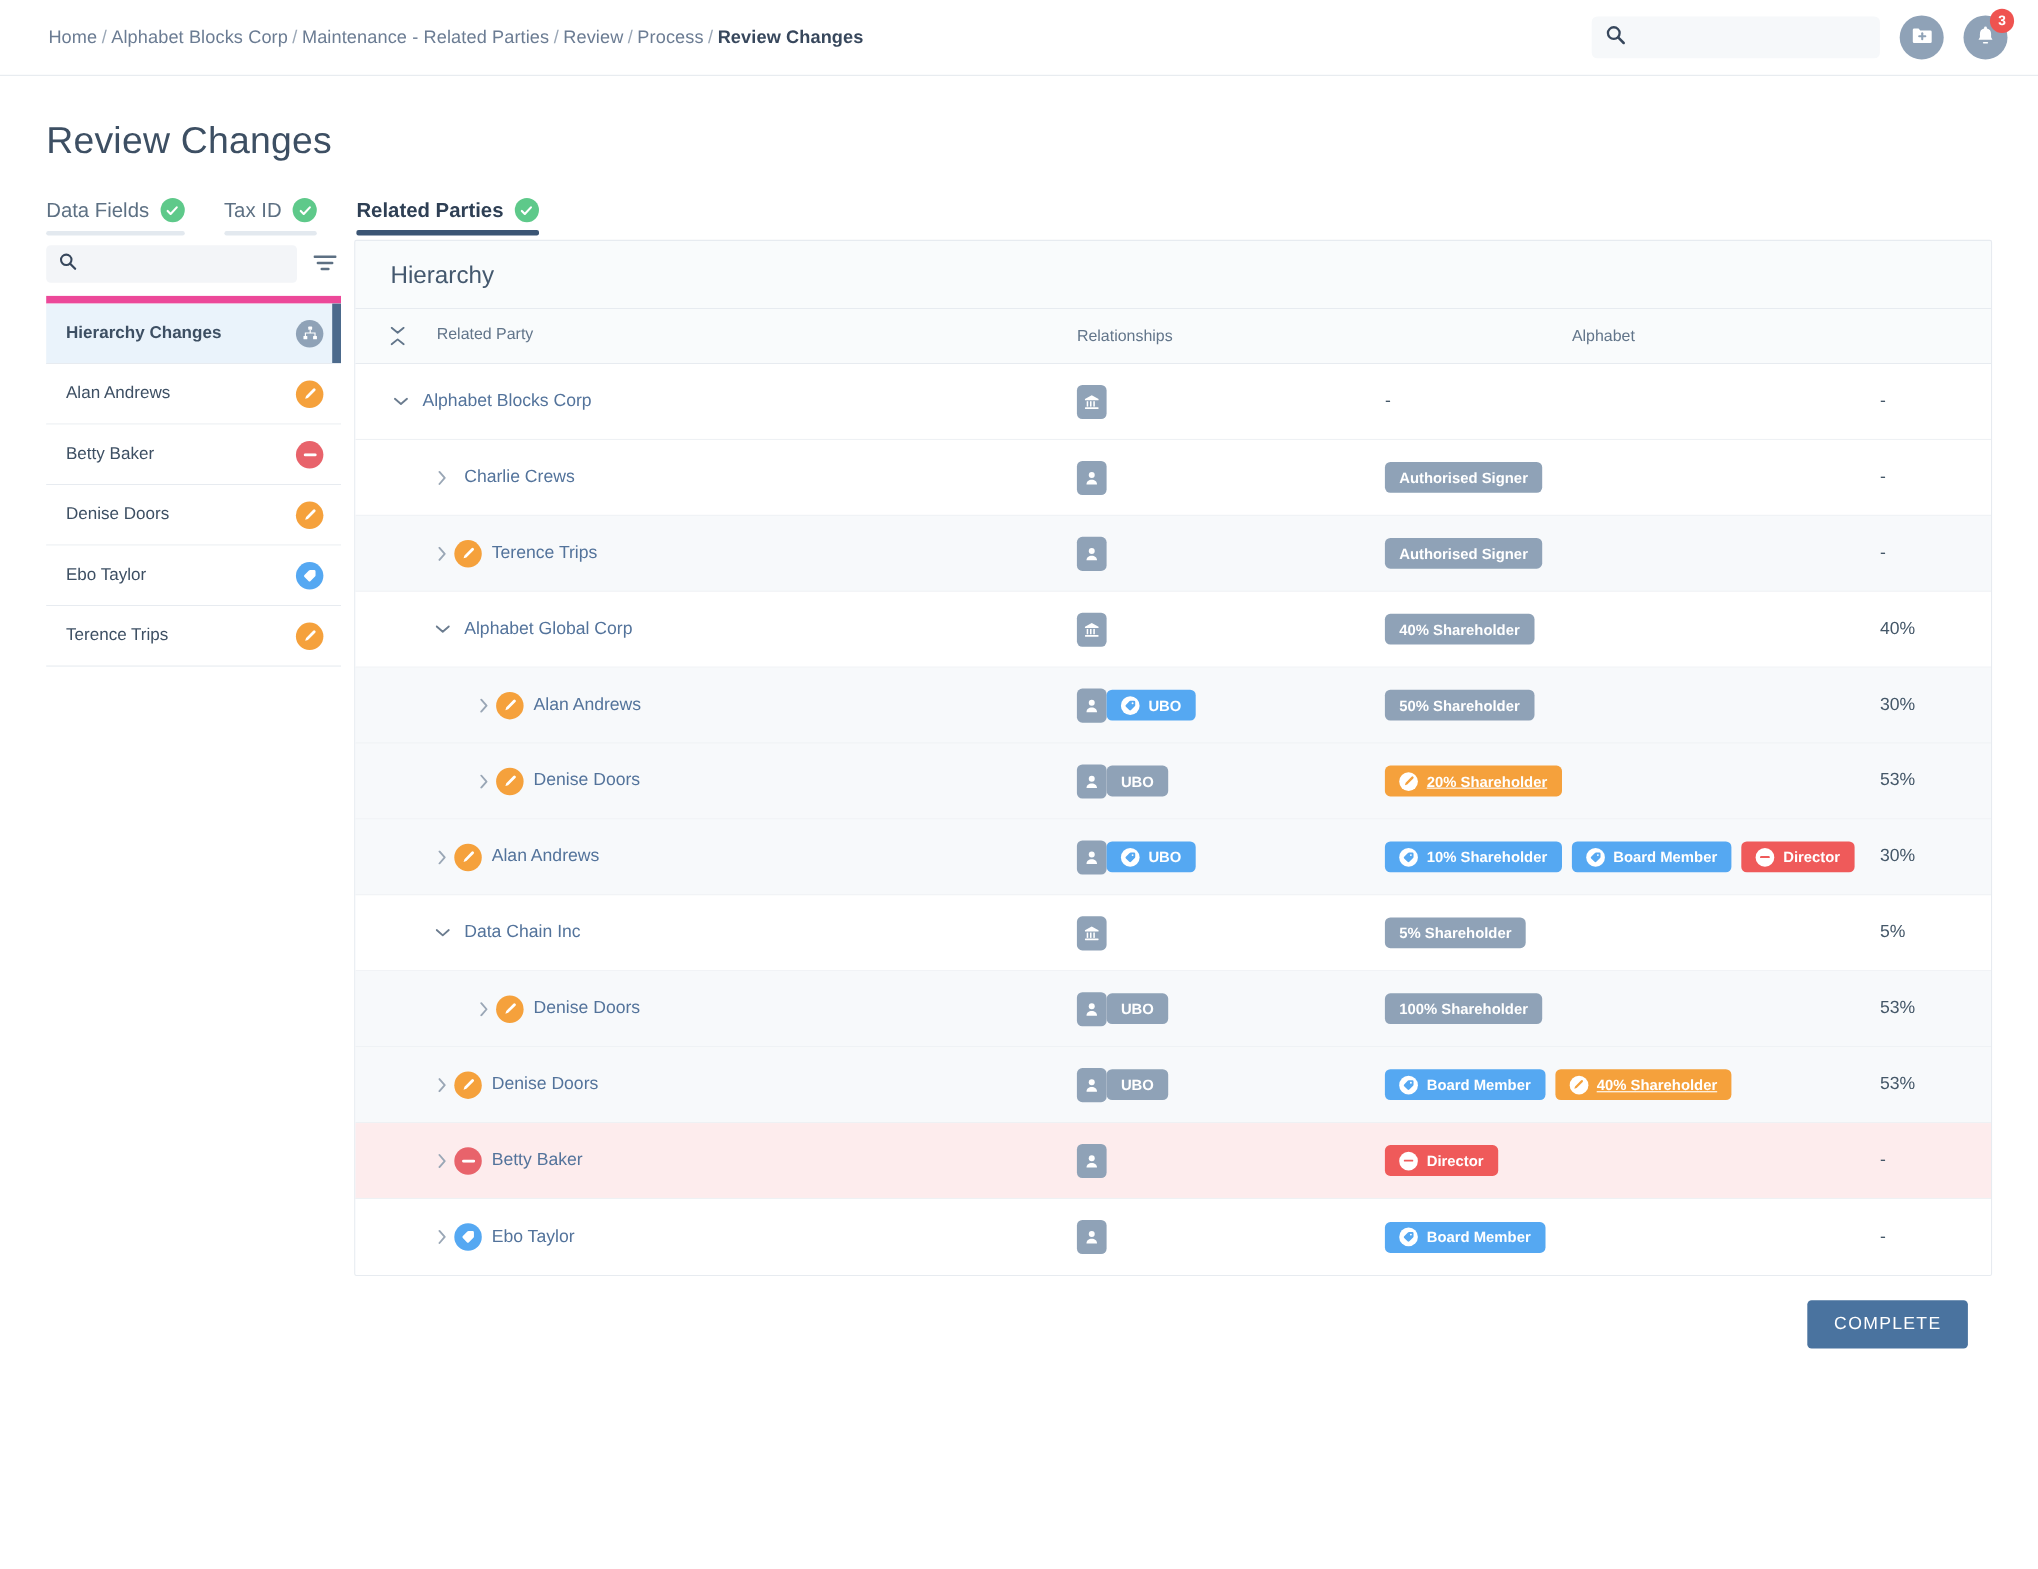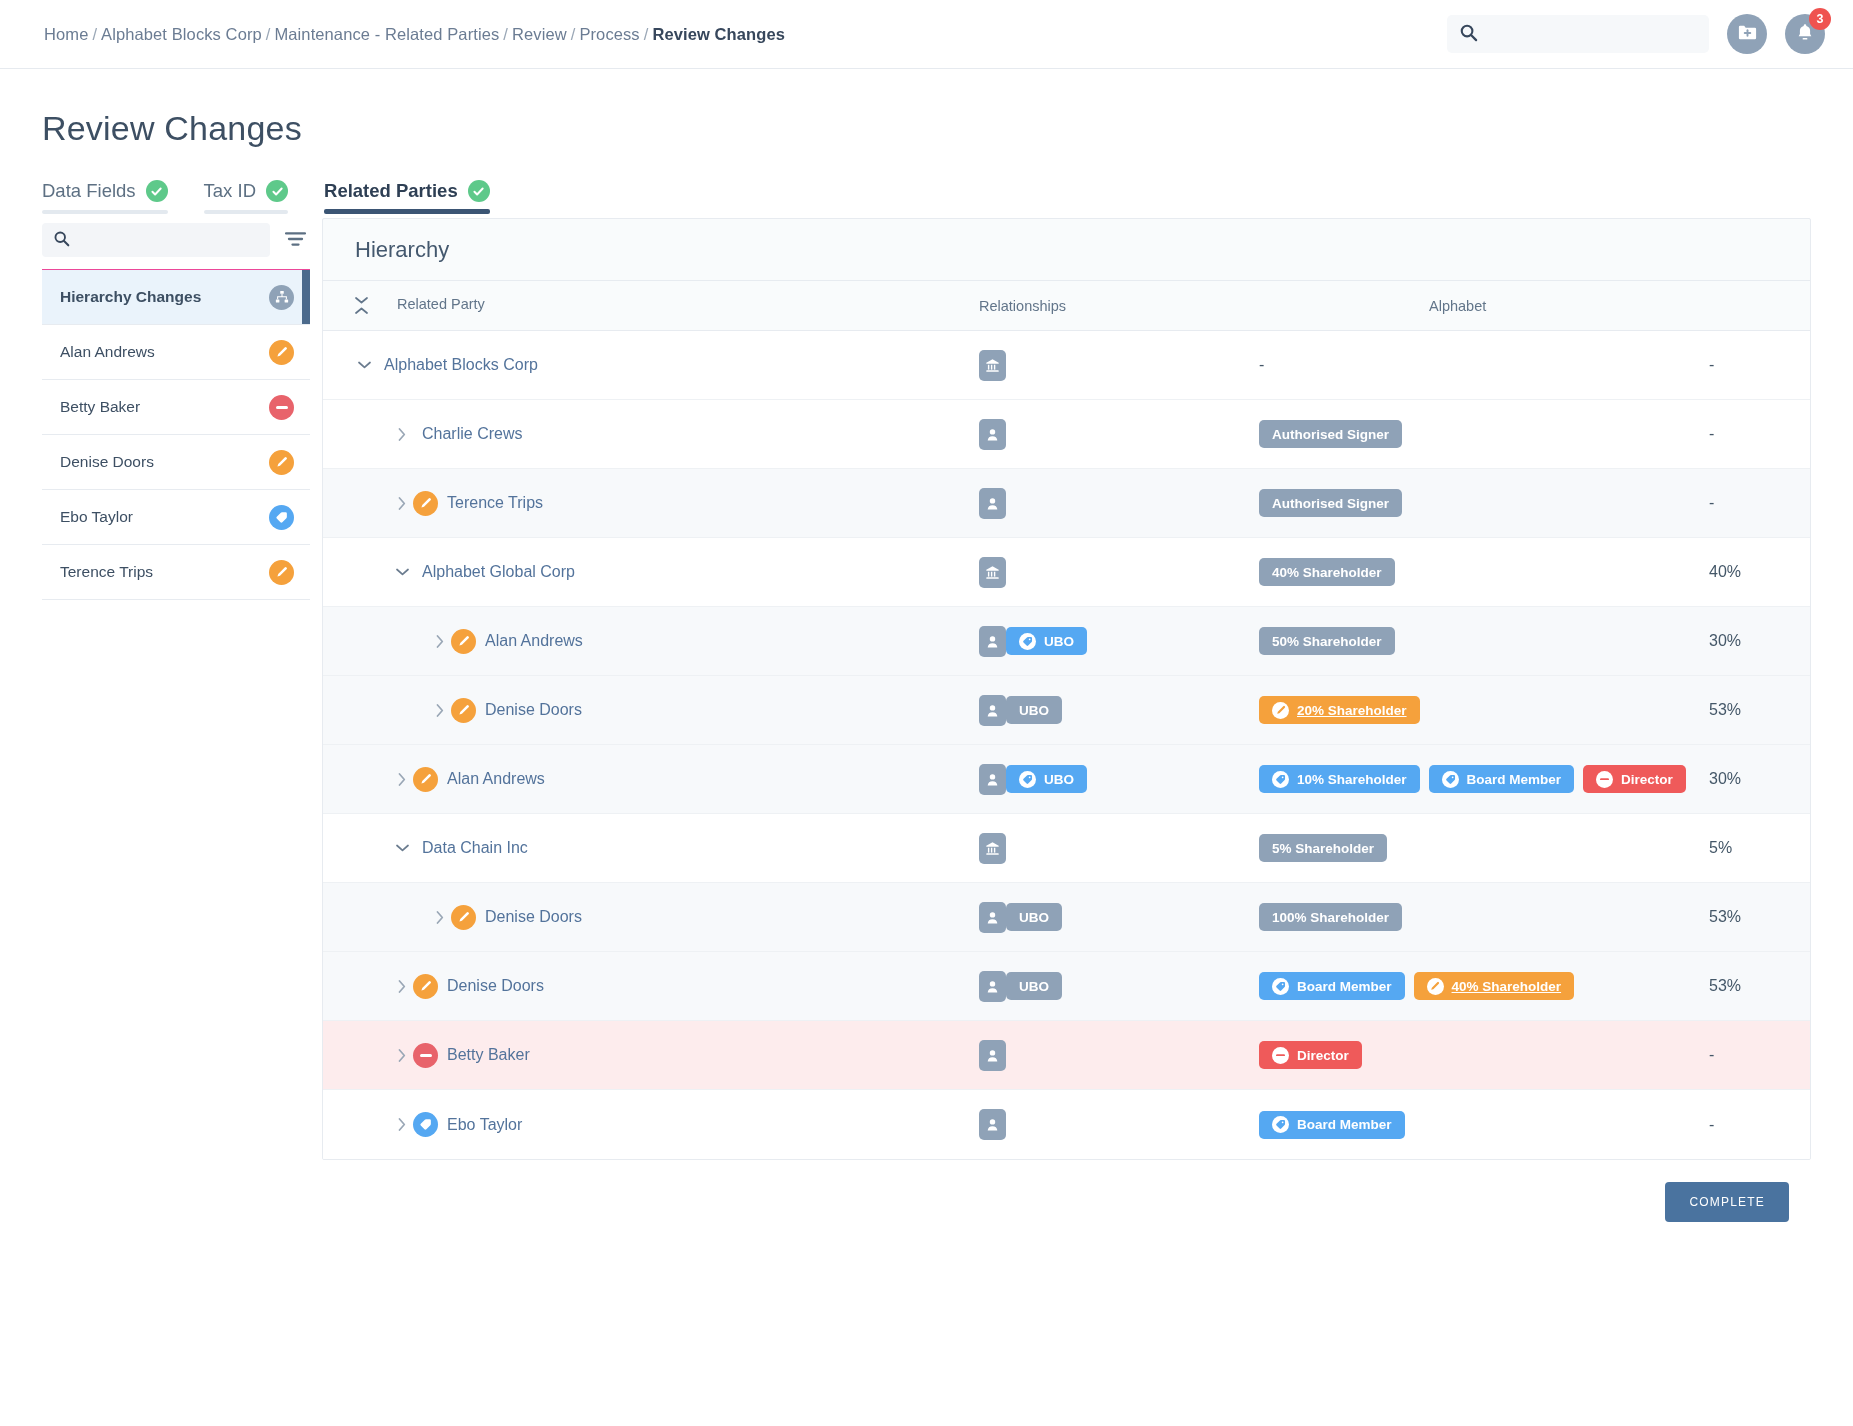--- a/index.html
+++ b/index.html
@@ -119,21 +119,21 @@
   .side-search input {
     border: none; outline: none; background: transparent;
     font-size: 14px; width: 100%; margin-left: 8px;
     color: #3d4f63; font-family: "Liberation Sans", sans-serif;
   }
   .filter-btn {
     width: 30px; height: 30px; display: flex;
     align-items: center; justify-content: center;
     cursor: pointer; background: none; border: none;
   }
-  .side-list { border-top: 1px solid #ec4899; }
+  .side-list { border-top: 7px solid #ec4899; }
   .side-item {
     height: 55px; display: flex; align-items: center;
     padding: 0 16px 0 18px;
     border-bottom: 1px solid #e7ebf0;
     cursor: pointer; position: relative;
     background: #fff;
   }
   .side-item.active { background: #eaf3fb; }
   .side-item.active::after {
     content: ""; position: absolute; right: 0; top: 0;
@@ -251,21 +251,21 @@
   .ind1 { padding-left: 38px; }
   .ind2 { padding-left: 76px; }
 
   
   .footer {
     display: flex; justify-content: flex-end;
     padding: 22px 42px 0 0;
   }
   .btn-complete {
     background: #4a739f; color: #fff;
-    font-size: 12px; letter-spacing: 1.2px;
+    font-size: 16px; letter-spacing: 1.2px;
     border: none; border-radius: 4px;
     padding: 13px 24px; cursor: pointer;
     font-family: "Liberation Sans", sans-serif;
   }
 </style>
 </head>
 <body>
 
 <div class="topbar">
   <div class="breadcrumb" id="breadcrumb"><span class="crumb">Home</span><span class="sep">/</span><span class="crumb">Alphabet Blocks Corp</span><span class="sep">/</span><span class="crumb">Maintenance - Related Parties</span><span class="sep">/</span><span class="crumb">Review</span><span class="sep">/</span><span class="crumb">Process</span><span class="sep">/</span><span class="crumb current">Review Changes</span></div>

